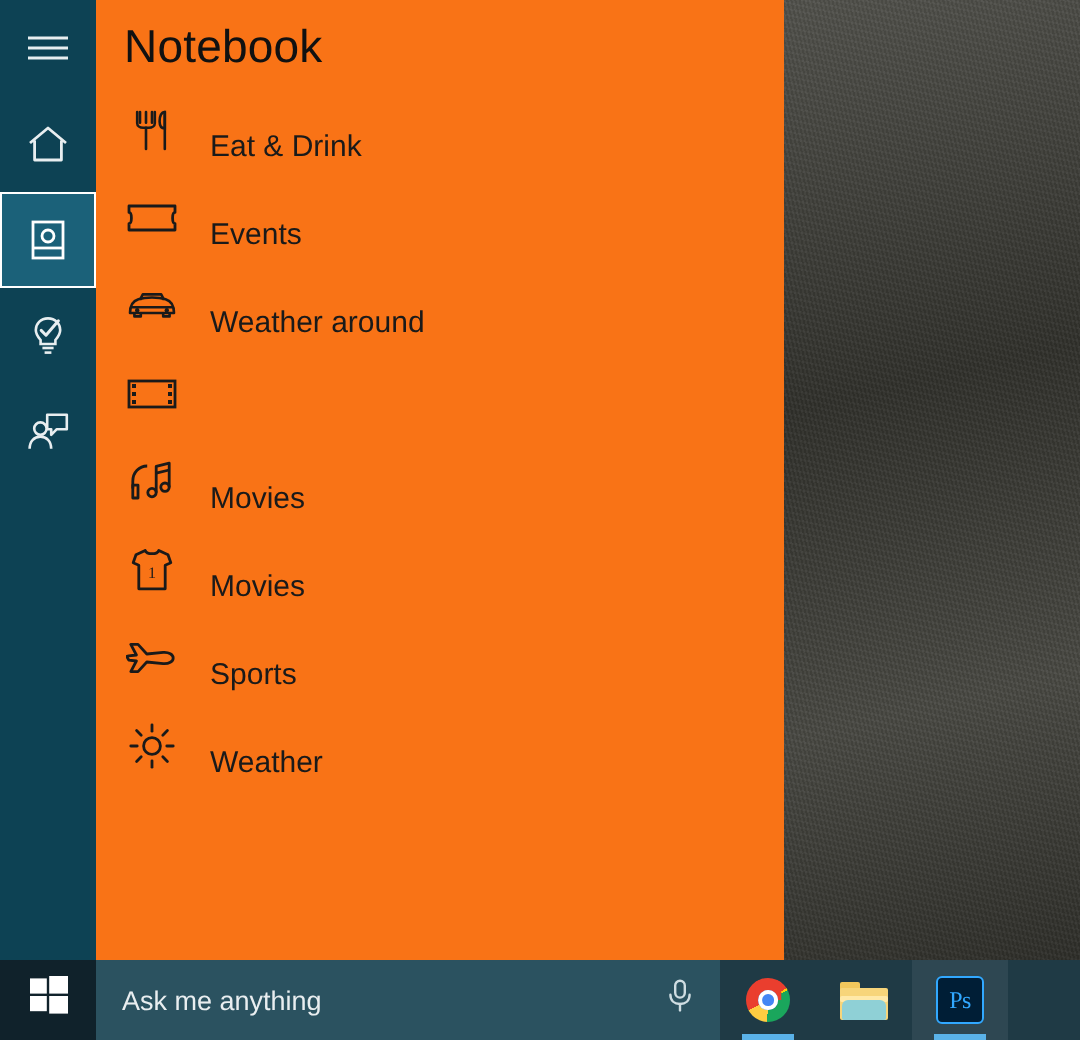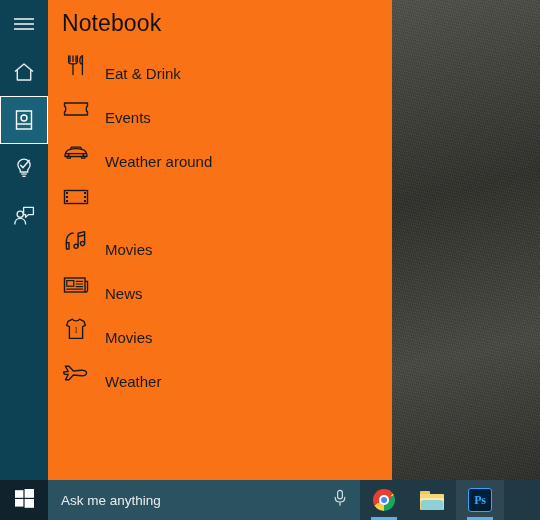--- a/index.html
+++ b/index.html
@@ -134,21 +134,21 @@
   
   .folder{width:24px;height:19px;position:relative;}
   .folder .tab{position:absolute;left:0;top:0;width:10px;height:4px;background:#f2c75c;border-radius:1px 1px 0 0;}
   .folder .body{position:absolute;left:0;top:3px;width:24px;height:16px;background:#f7d57a;border-radius:1px;}
   .folder .front{position:absolute;left:1px;top:9px;width:22px;height:10px;background:#8fd0d6;border-radius:3px 3px 1px 1px;}
   .folder .lip{position:absolute;left:0;top:7px;width:24px;height:3px;background:#ffe9a8;border-radius:1px;}
   
   .ps{
     width:24px;height:24px;box-sizing:border-box;
     background:#001e36;border:1.5px solid #31a8ff;border-radius:3px;
-    color:#31a8ff;font-size:12px;font-weight:700;
+    color:#31a8ff;font-size:12px;font-weight:400;
     display:flex;align-items:center;justify-content:center;
     font-family:"Liberation Serif", serif;letter-spacing:-.3px;
   }
 </style>
 </head>
 <body>
 
 <div id="root">
 
   <div class="desktop">
@@ -289,56 +289,58 @@
                 <path d="M12 18.4 A2.1 2.1 0 1 1 12 14.2 A2.1 2.1 0 1 1 12 18.4"></path>
                 <path d="M14.1 16.3 V3.2 L20.6 1.6 V13.6"></path>
                 <path d="M18.5 15.7 A2.1 2.1 0 1 1 18.5 11.5 A2.1 2.1 0 1 1 18.5 15.7"></path>
                 <path d="M14.1 6.6 L20.6 5"></path>
               </g>
             </svg>
           </span>
           <span class="nb-label">Movies</span>
         </div>
 
-        <div class="nb-item">
-          <span class="nb-ico">
-            <svg width="26" height="20" viewBox="0 0 26 20">
-              <rect x="1.5" y="3" width="20.5" height="14" fill="none" stroke="#1a1a1a" stroke-width="1.4"></rect>
-              <path d="M22 6.4 H24.5 V15.4 A1.6 1.6 0 0 1 22 16.8" fill="none" stroke="#1a1a1a" stroke-width="1.4"></path>
-              <rect x="3.8" y="5.6" width="7" height="5.6" fill="none" stroke="#1a1a1a" stroke-width="1.2"></rect>
-              <g stroke="#1a1a1a" stroke-width="1.2" stroke-linecap="round">
-                <line x1="13.2" y1="6.4" x2="19.6" y2="6.4"></line>
-                <line x1="13.2" y1="9" x2="19.6" y2="9"></line>
-                <line x1="13.2" y1="11.6" x2="19.6" y2="11.6"></line>
-                <line x1="3.8" y1="14.2" x2="19.6" y2="14.2"></line>
-              </g>
-            </svg>
-          </span>
-          <span class="nb-label">News</span>
-        </div>
 
         <div class="nb-item">
           <span class="nb-ico">
             <svg width="22" height="24" viewBox="0 0 22 24">
               <path d="M7.6 2.2 L3 4.4 L1.6 8.4 L4.4 9.6 V21.4 H17.6 V9.6 L20.4 8.4 L19 4.4 L14.4 2.2 C13.6 4.4 8.4 4.4 7.6 2.2 Z" fill="none" stroke="#1a1a1a" stroke-width="1.4" stroke-linejoin="round"></path>
               <text x="11" y="16.2" font-family="Liberation Serif, serif" font-size="8" fill="#1a1a1a" text-anchor="middle">1</text>
             </svg>
           </span>
           <span class="nb-label">Movies</span>
         </div>
 
         <div class="nb-item">
           <span class="nb-ico">
             <svg width="26" height="22" viewBox="0 0 26 22">
               <path d="M2.4 4.2 L6 4.2 L10.4 9 L18.6 8.2 C21.4 8 23.6 9.2 23.6 11 C23.6 12.8 21.4 14 18.6 13.8 L10.4 13 L6 17.8 L2.4 17.8 L5.2 12.5 L1.4 12.1 L0.4 10.2 L1.4 9.9 L5.2 9.5 Z" fill="none" stroke="#1a1a1a" stroke-width="1.4" stroke-linejoin="round"></path>
             </svg>
           </span>
+          <span class="nb-label">Sports</span>
+        </div>
+
+        <div class="nb-item">
+          <span class="nb-ico">
+            <svg width="24" height="24" viewBox="0 0 24 24">
+              <circle cx="12" cy="12" r="4.2" fill="none" stroke="#1a1a1a" stroke-width="1.4"></circle>
+              <g stroke="#1a1a1a" stroke-width="1.4" stroke-linecap="round">
+                <line x1="12" y1="1.4" x2="12" y2="4.6"></line>
+                <line x1="12" y1="19.4" x2="12" y2="22.6"></line>
+                <line x1="1.4" y1="12" x2="4.6" y2="12"></line>
+                <line x1="19.4" y1="12" x2="22.6" y2="12"></line>
+                <line x1="4.3" y1="4.3" x2="6.6" y2="6.6"></line>
+                <line x1="17.4" y1="17.4" x2="19.7" y2="19.7"></line>
+                <line x1="19.7" y1="4.3" x2="17.4" y2="6.6"></line>
+                <line x1="6.6" y1="17.4" x2="4.3" y2="19.7"></line>
+              </g>
+            </svg>
+          </span>
           <span class="nb-label">Weather</span>
         </div>
-
 
       </div>
     </div>
   </div>
 
   <div class="taskbar">
 
     <div class="start-btn">
       <span>
         <svg width="19" height="19" viewBox="0 0 19 19">

